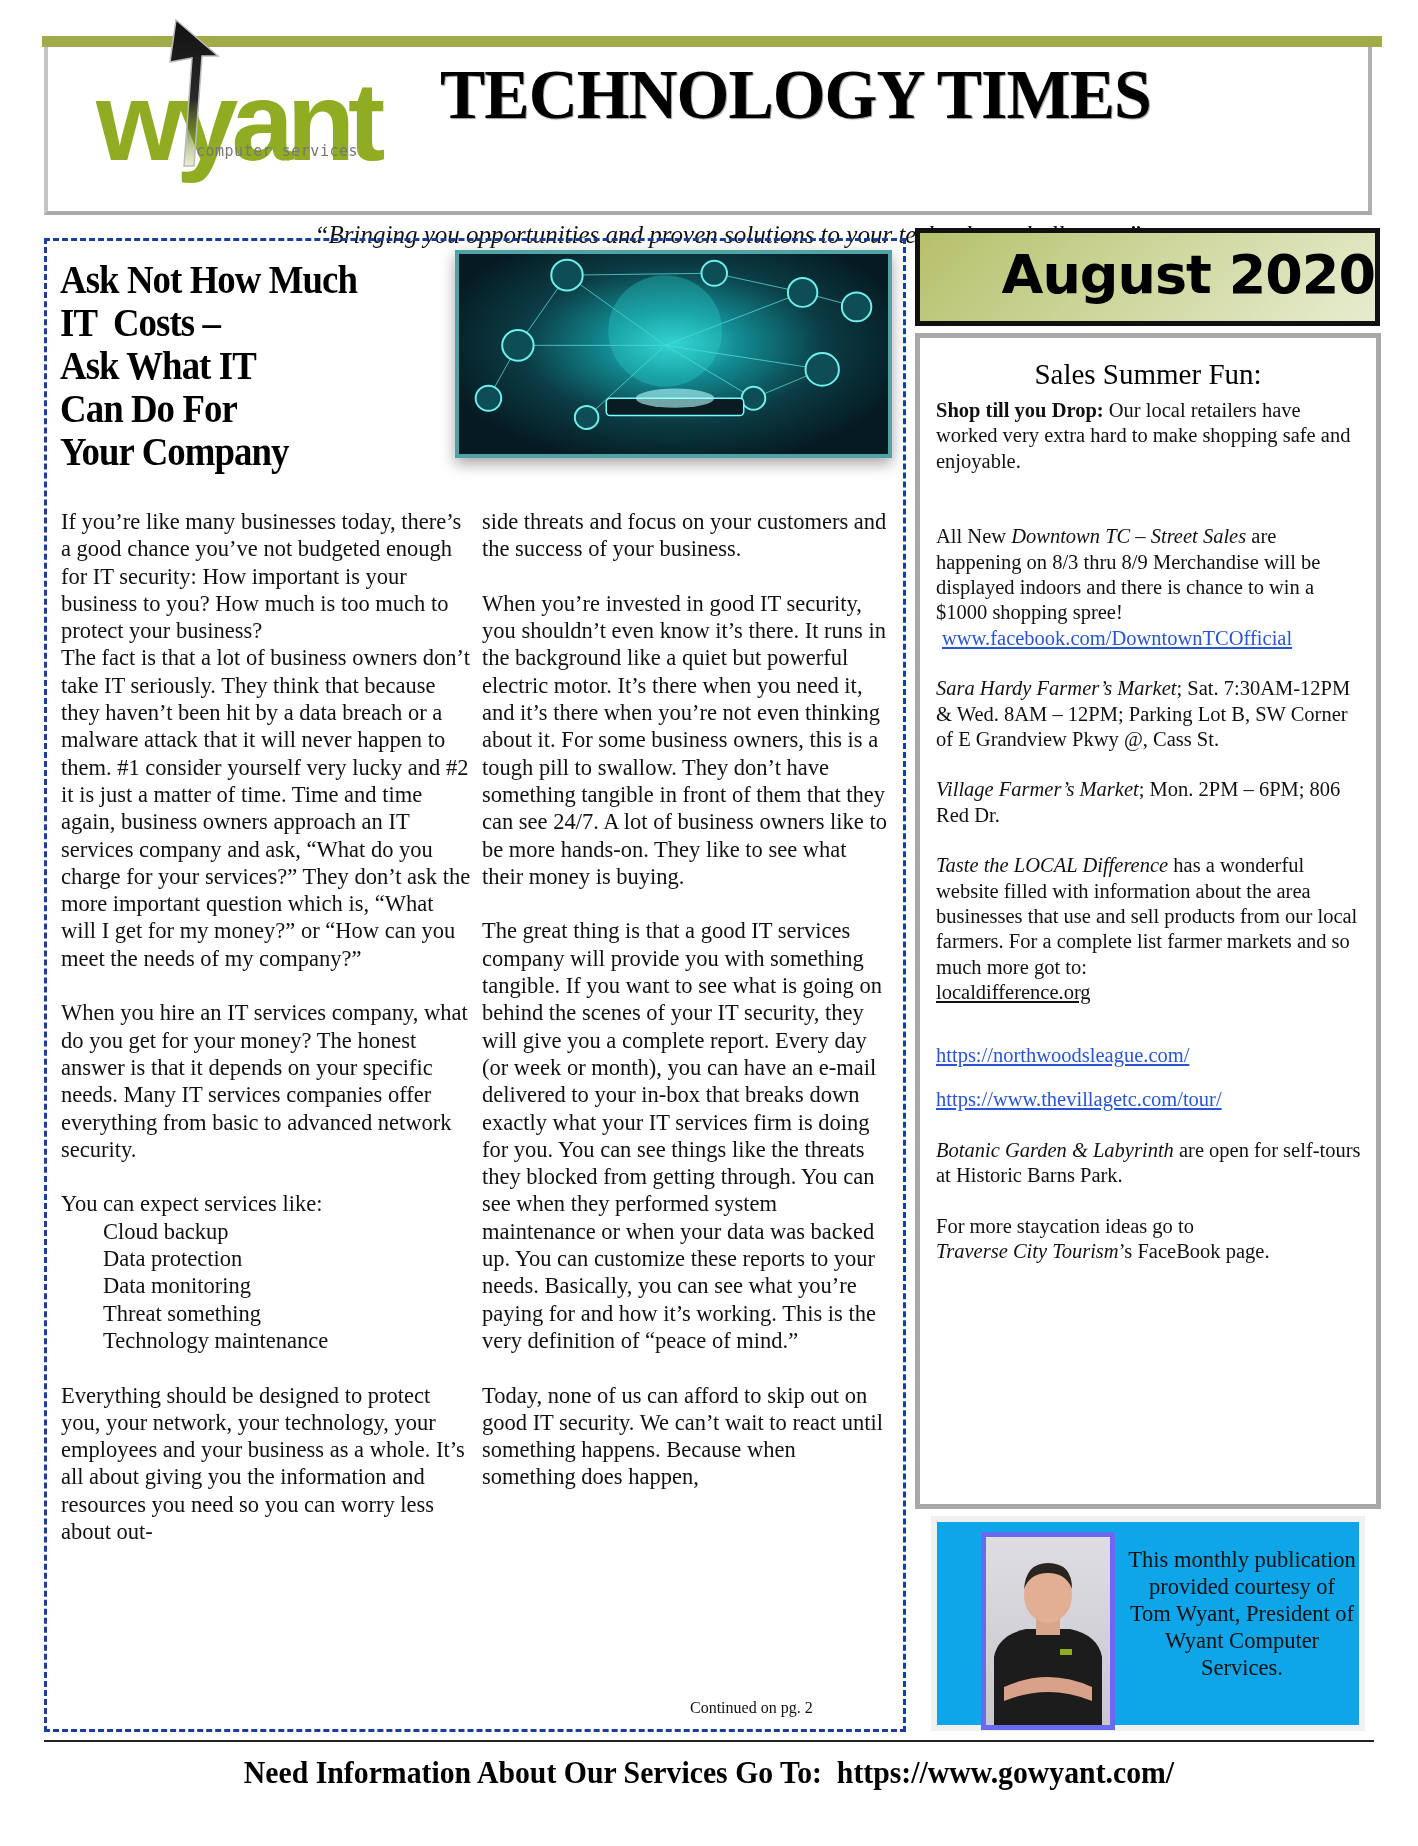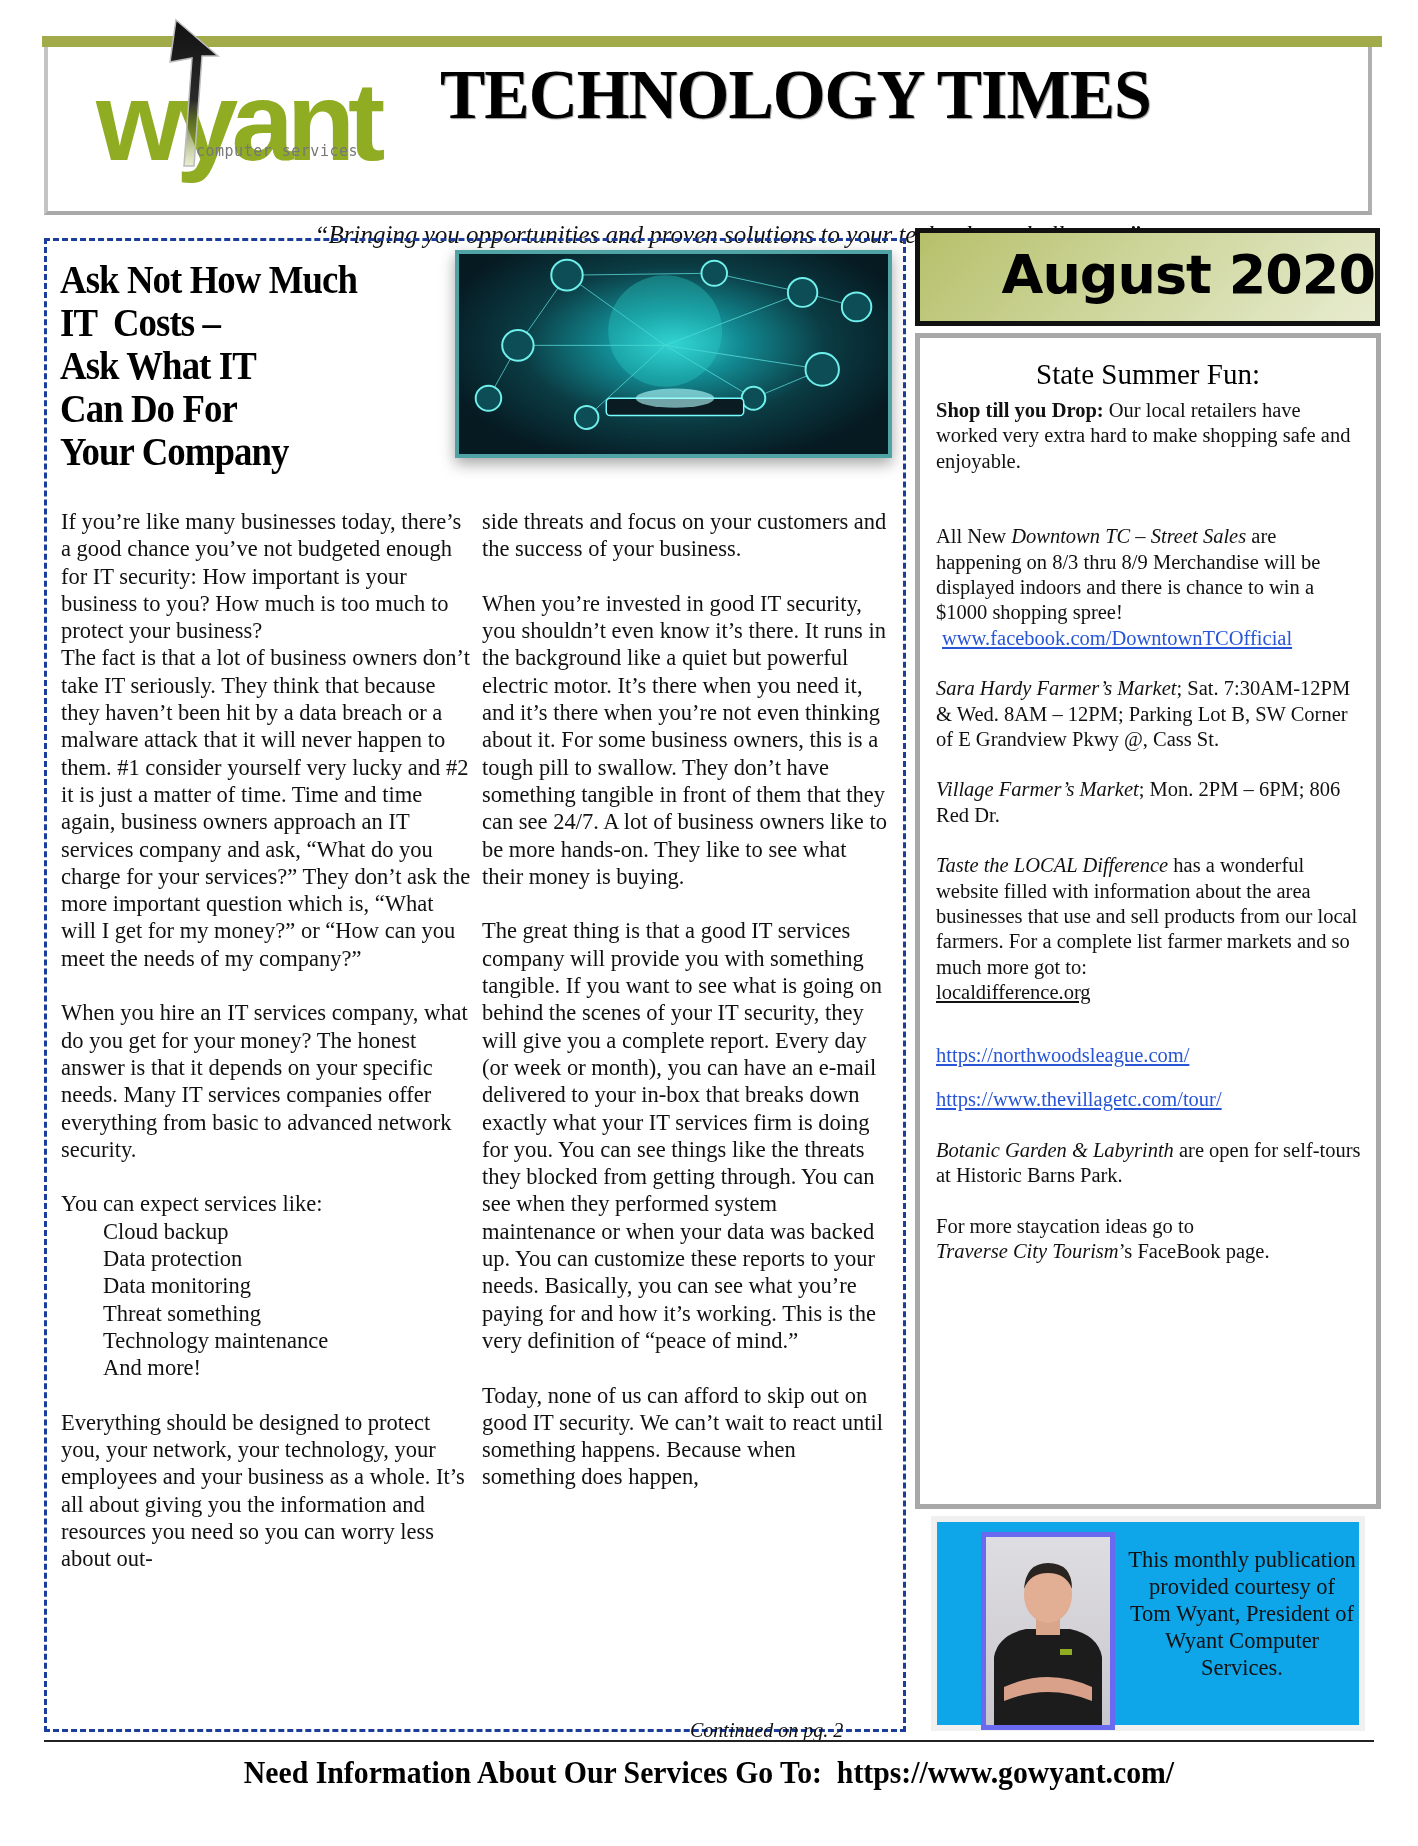--- a/index.html
+++ b/index.html
@@ -32,21 +32,21 @@
           box-sizing:border-box; box-shadow:0 6px 14px rgba(0,0,0,0.35); overflow:hidden;
           background:radial-gradient(ellipse at 50% 45%, #35d6d6 0%, #128a92 22%, #0b3c44 50%, #061a22 80%); }
   .hero svg { width:100%; height:100%; display:block; }
 
   .col { position:absolute; font-size:22.5px; line-height:27.3px; color:#111; }
   .col p { margin:0; }
   .col .gap { height:27.3px; }
   .col1 { left:61px; top:508px; width:410px; }
   .col2 { left:482px; top:508px; width:410px; }
   .indent { padding-left:42px; }
-  .continued { position:absolute; left:690px; top:1699px; font-style:italic; font-size:20px; color:#111;margin-top:20px; }
+  .continued { position:absolute; left:690px; top:1699px; font-size:16px; color:#111; }
 
   
   .month-box { position:absolute; left:915px; top:228px; width:465px; height:98px; border:5px solid #111;
                box-sizing:border-box;
                background:linear-gradient(135deg, #b6c06a 0%, #cdd59a 45%, #e8ecd0 100%); }
   .month { position:absolute; left:0; width:100%; top:10px; text-align:right;
            font-family:"DejaVu Sans","Liberation Sans",sans-serif; font-weight:bold; font-size:54px; color:#000;
            letter-spacing:-1px; }
   .fun-box { position:absolute; left:915px; top:333px; width:466px; height:1176px; border:5px solid #a8a8a8;
              box-sizing:border-box; background:#fff; }
@@ -144,21 +144,20 @@
   <div class="gap"></div>
   <p>When you hire an IT services company, what do you get for your money? The honest answer is that it depends on your specific needs. Many IT services companies offer everything from basic to advanced network security.</p>
   <div class="gap"></div>
   <p>You can expect services like:</p>
   <div>
     <p class="indent">Cloud backup</p>
     <p class="indent">Data protection</p>
     <p class="indent">Data monitoring</p>
     <p class="indent">Threat something</p>
     <p class="indent">Technology maintenance</p>
-    <p class="indent">And more!</p>
   </div>
   <div class="gap"></div>
   <p>Everything should be designed to protect you, your network, your technology, your employees and your business as a whole. It’s all about giving you the information and resources you need so you can worry less about out-</p>
 </div>
 
 <div class="col col2">
   <p>side threats and focus on your customers and the success of your business.</p>
   <div class="gap"></div>
   <p>When you’re invested in good IT security, you shouldn’t even know it’s there. It runs in the background like a quiet but powerful electric motor. It’s there when you need it, and it’s there when you’re not even thinking about it. For some business owners, this is a tough pill to swallow. They don’t have something tangible in front of them that they can see 24/7. A lot of business owners like to be more hands-on. They like to see what their money is buying.</p>
   <div class="gap"></div>
@@ -167,21 +166,21 @@
   <p>Today, none of us can afford to skip out on good IT security. We can’t wait to react until something happens. Because when something does happen,</p>
 </div>
 
 <div class="continued">Continued on pg. 2</div>
 
 <div class="month-box">
   <div class="month">August 2020</div>
 </div>
 
 <div class="fun-box">
-  <div class="fun-title">State Summer Fun:</div>
+  <div class="fun-title">Sales Summer Fun:</div>
   <div class="fun-body">
     <p><b>Shop till you Drop:</b><span> Our local retailers have worked very extra hard to make shopping safe and enjoyable.</span></p>
     <div class="gap"></div>
     <div class="gap"></div>
     <p><span>All New </span><i>Downtown TC – Street Sales</i><span> are happening on 8/3 thru 8/9 Merchandise will be displayed indoors and there is chance to win a $1000 shopping spree!</span></p>
     <p style="padding-left:6px"><a class="link">www.facebook.com/DowntownTCOfficial</a></p>
     <div class="gap"></div>
     <p><i>Sara Hardy Farmer’s Market</i><span>; Sat. 7:30AM-12PM &amp; Wed. 8AM – 12PM; Parking Lot B, SW Corner of E Grandview Pkwy @, Cass St.</span></p>
     <div class="gap"></div>
     <p><i>Village Farmer’s Market</i><span>; Mon. 2PM – 6PM; 806 Red Dr.</span></p>

